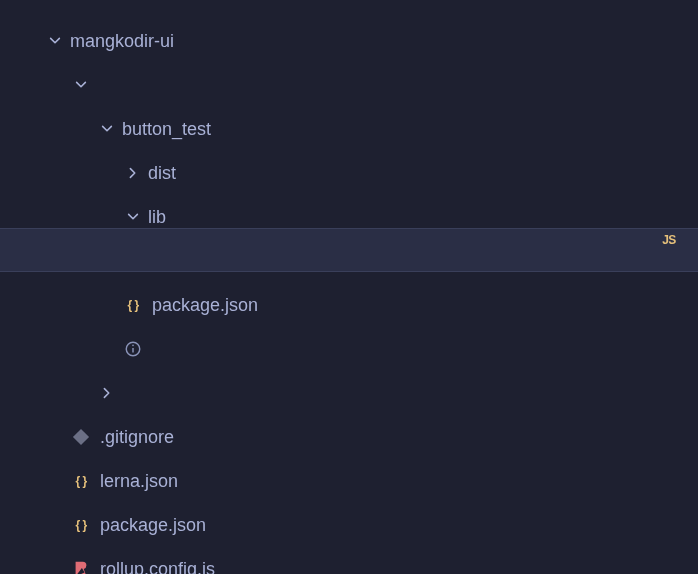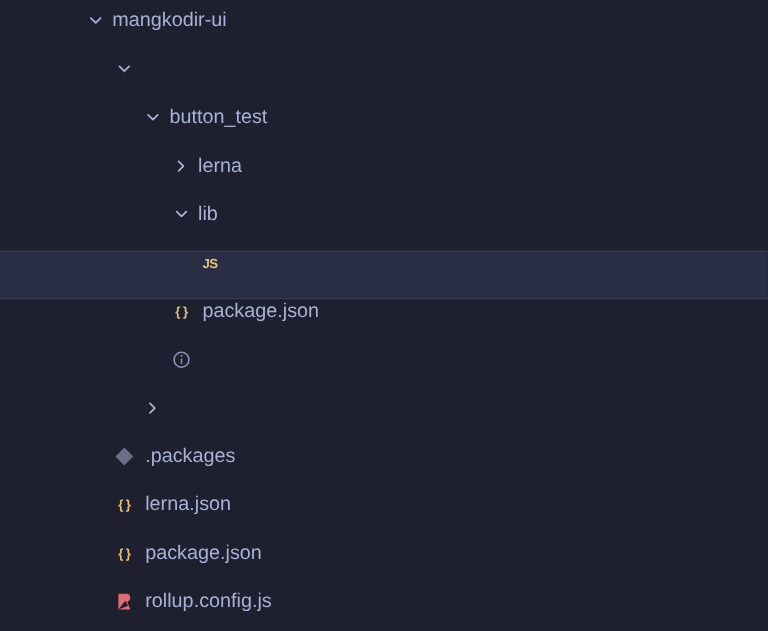--- a/index.html
+++ b/index.html
@@ -12,30 +12,30 @@
       color: #a9b1d6;
       font-family: -apple-system, BlinkMacSystemFont, "Segoe UI", sans-serif;
       font-size: 18px;
       width: 698px;
       height: 574px;
       overflow: hidden;
       padding-top: 8px;
     }
     .tree-row {
       display: flex;
-      align-items: flex-start;
+      align-items: flex-end;
       height: 44px;
       cursor: pointer;
       padding-right: 10px;
-      padding-left: 32px;
     }
     .tree-row.selected {
       background: #2a2e45;
       border-top: 1px solid #3a3f5a;
       border-bottom: 1px solid #3a3f5a;
+      flex-direction: column;
     }
     .indent {
       flex-shrink: 0;
     }
     .chevron {
       width: 22px;
       height: 22px;
       flex-shrink: 0;
       display: flex;
       align-items: center;
@@ -105,21 +105,21 @@
   <span class="label">button_test</span>
 </div>
 
 <div class="tree-row">
   <span class="indent" style="width:122px;"></span>
   <span class="chevron">
     <svg viewBox="0 0 16 16">
         <path d="M5 3 L10 8 L5 13" stroke="#a9b1d6" stroke-width="1.8" fill="none" stroke-linecap="round" stroke-linejoin="round"></path>
       </svg>
   </span>
-  <span class="label">lerna</span>
+  <span class="label">dist</span>
 </div>
 
 <div class="tree-row">
   <span class="indent" style="width:122px;"></span>
   <span class="chevron">
     <svg viewBox="0 0 16 16">
         <path d="M3 5 L8 10 L13 5" stroke="#a9b1d6" stroke-width="1.8" fill="none" stroke-linecap="round" stroke-linejoin="round"></path>
       </svg>
   </span>
   <span class="label">lib</span>
@@ -160,21 +160,21 @@
   </span>
 </div>
 
 <div class="tree-row">
   <span class="indent" style="width:70px;"></span>
   <span class="file-icon git-icon">
     <svg viewBox="0 0 20 20">
       <path d="M10 1 L19 10 L10 19 L1 10 Z" transform="rotate(0 10 10)"></path>
     </svg>
   </span>
-  <span class="label">.packages</span>
+  <span class="label">.gitignore</span>
 </div>
 
 <div class="tree-row">
   <span class="indent" style="width:70px;"></span>
   <span class="file-icon json-icon">
     <span class="txt">{ }</span>
   </span>
   <span class="label">lerna.json</span>
 </div>
 

